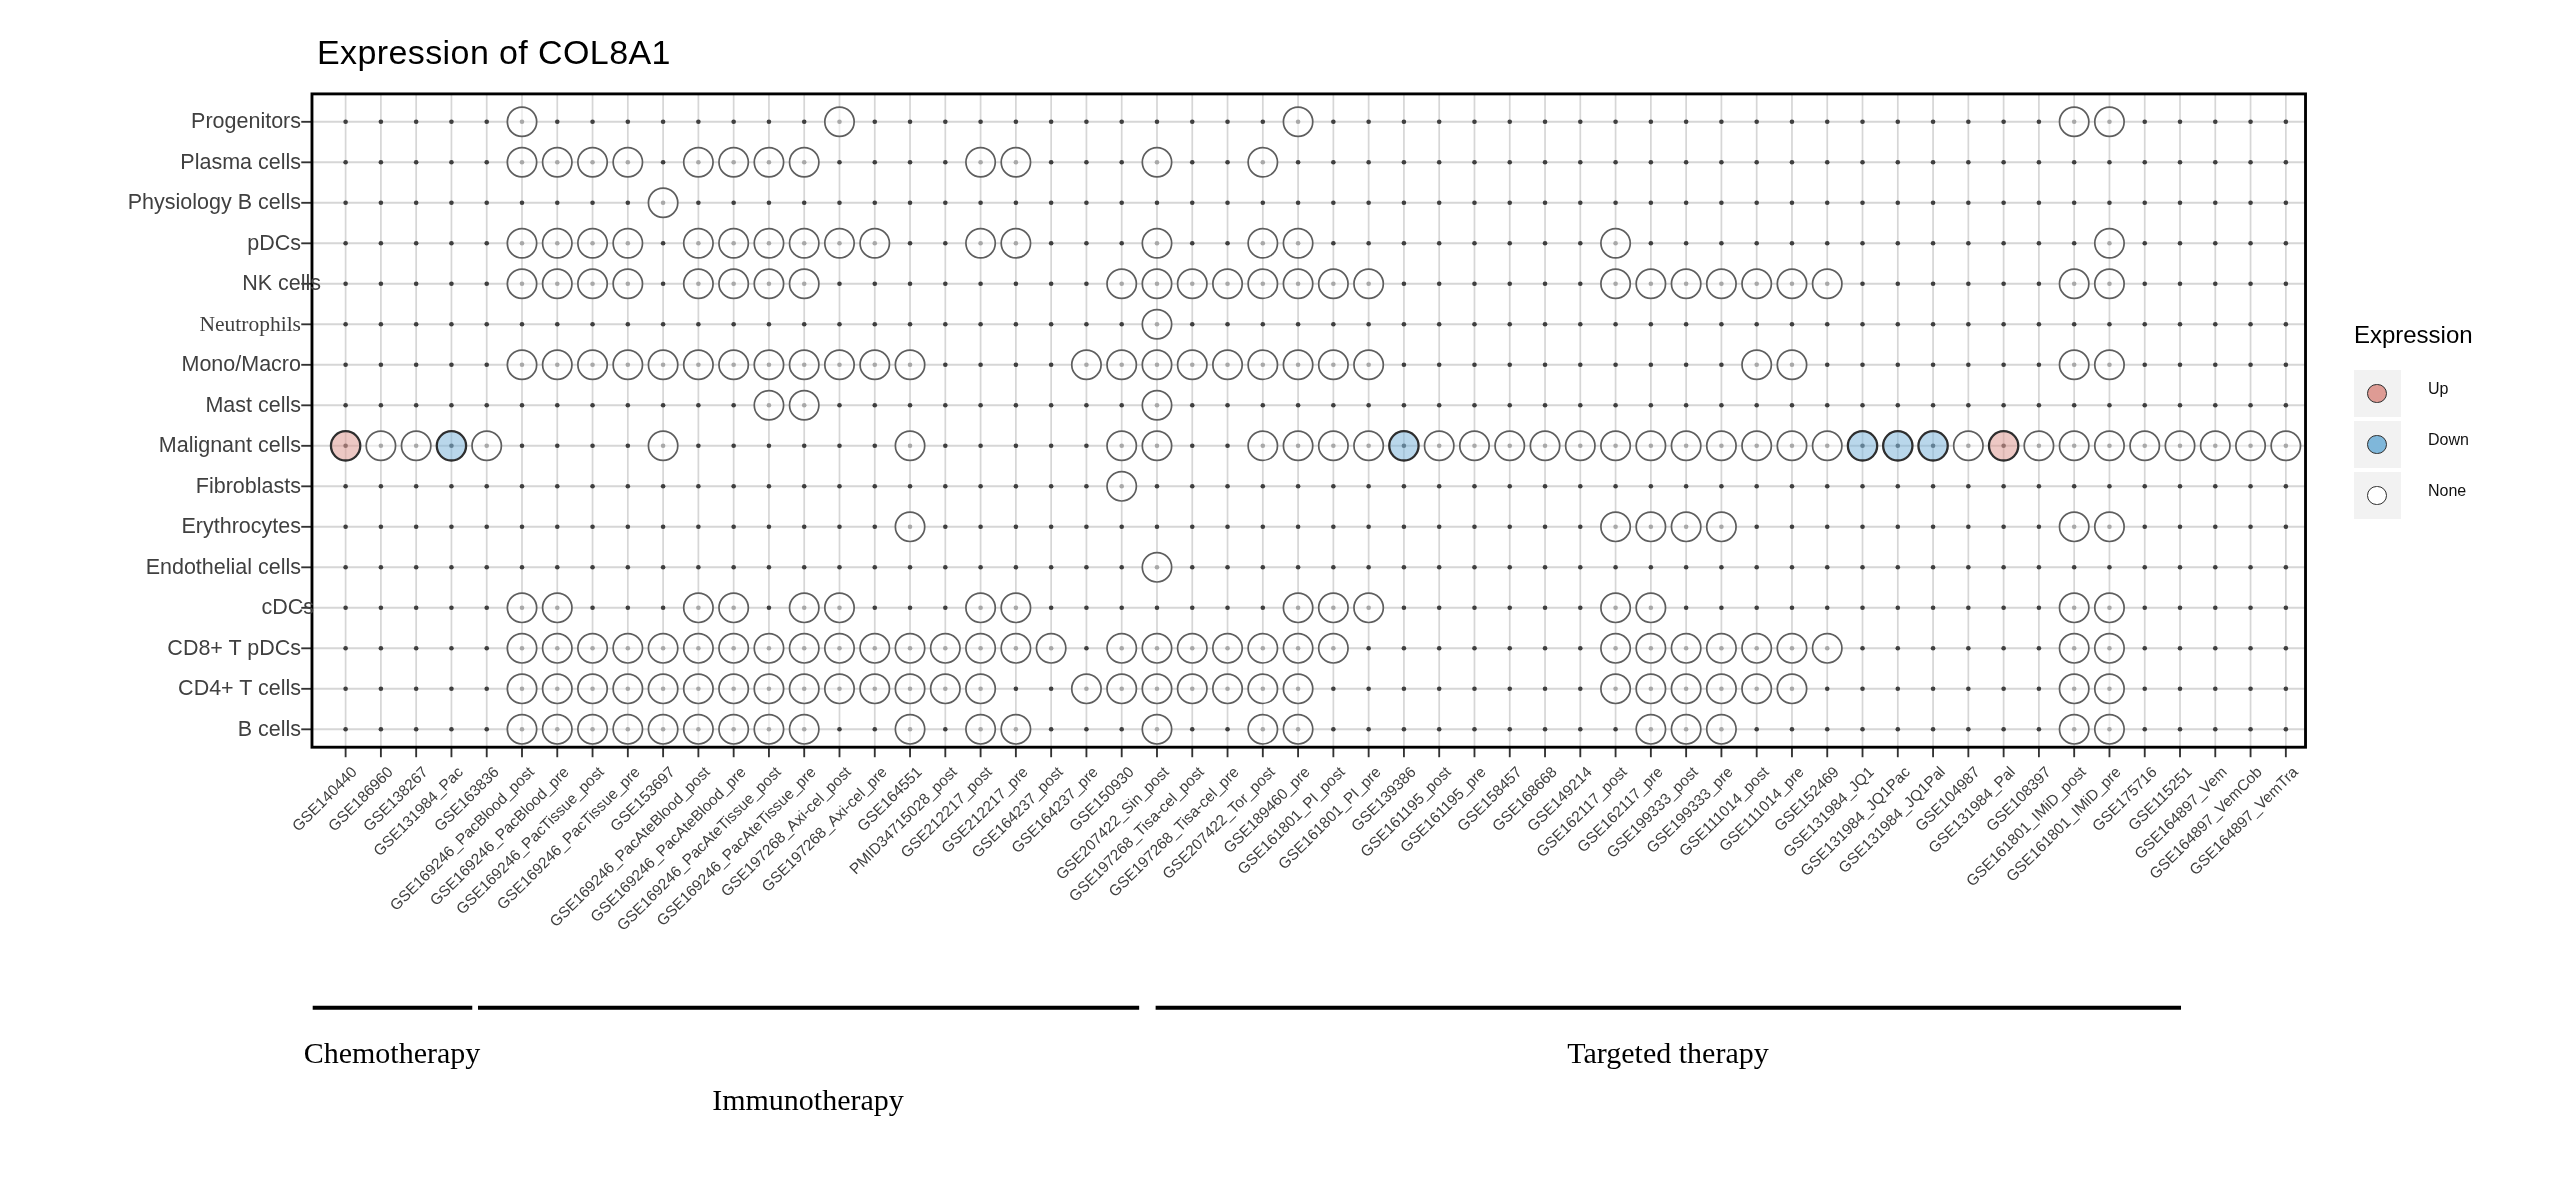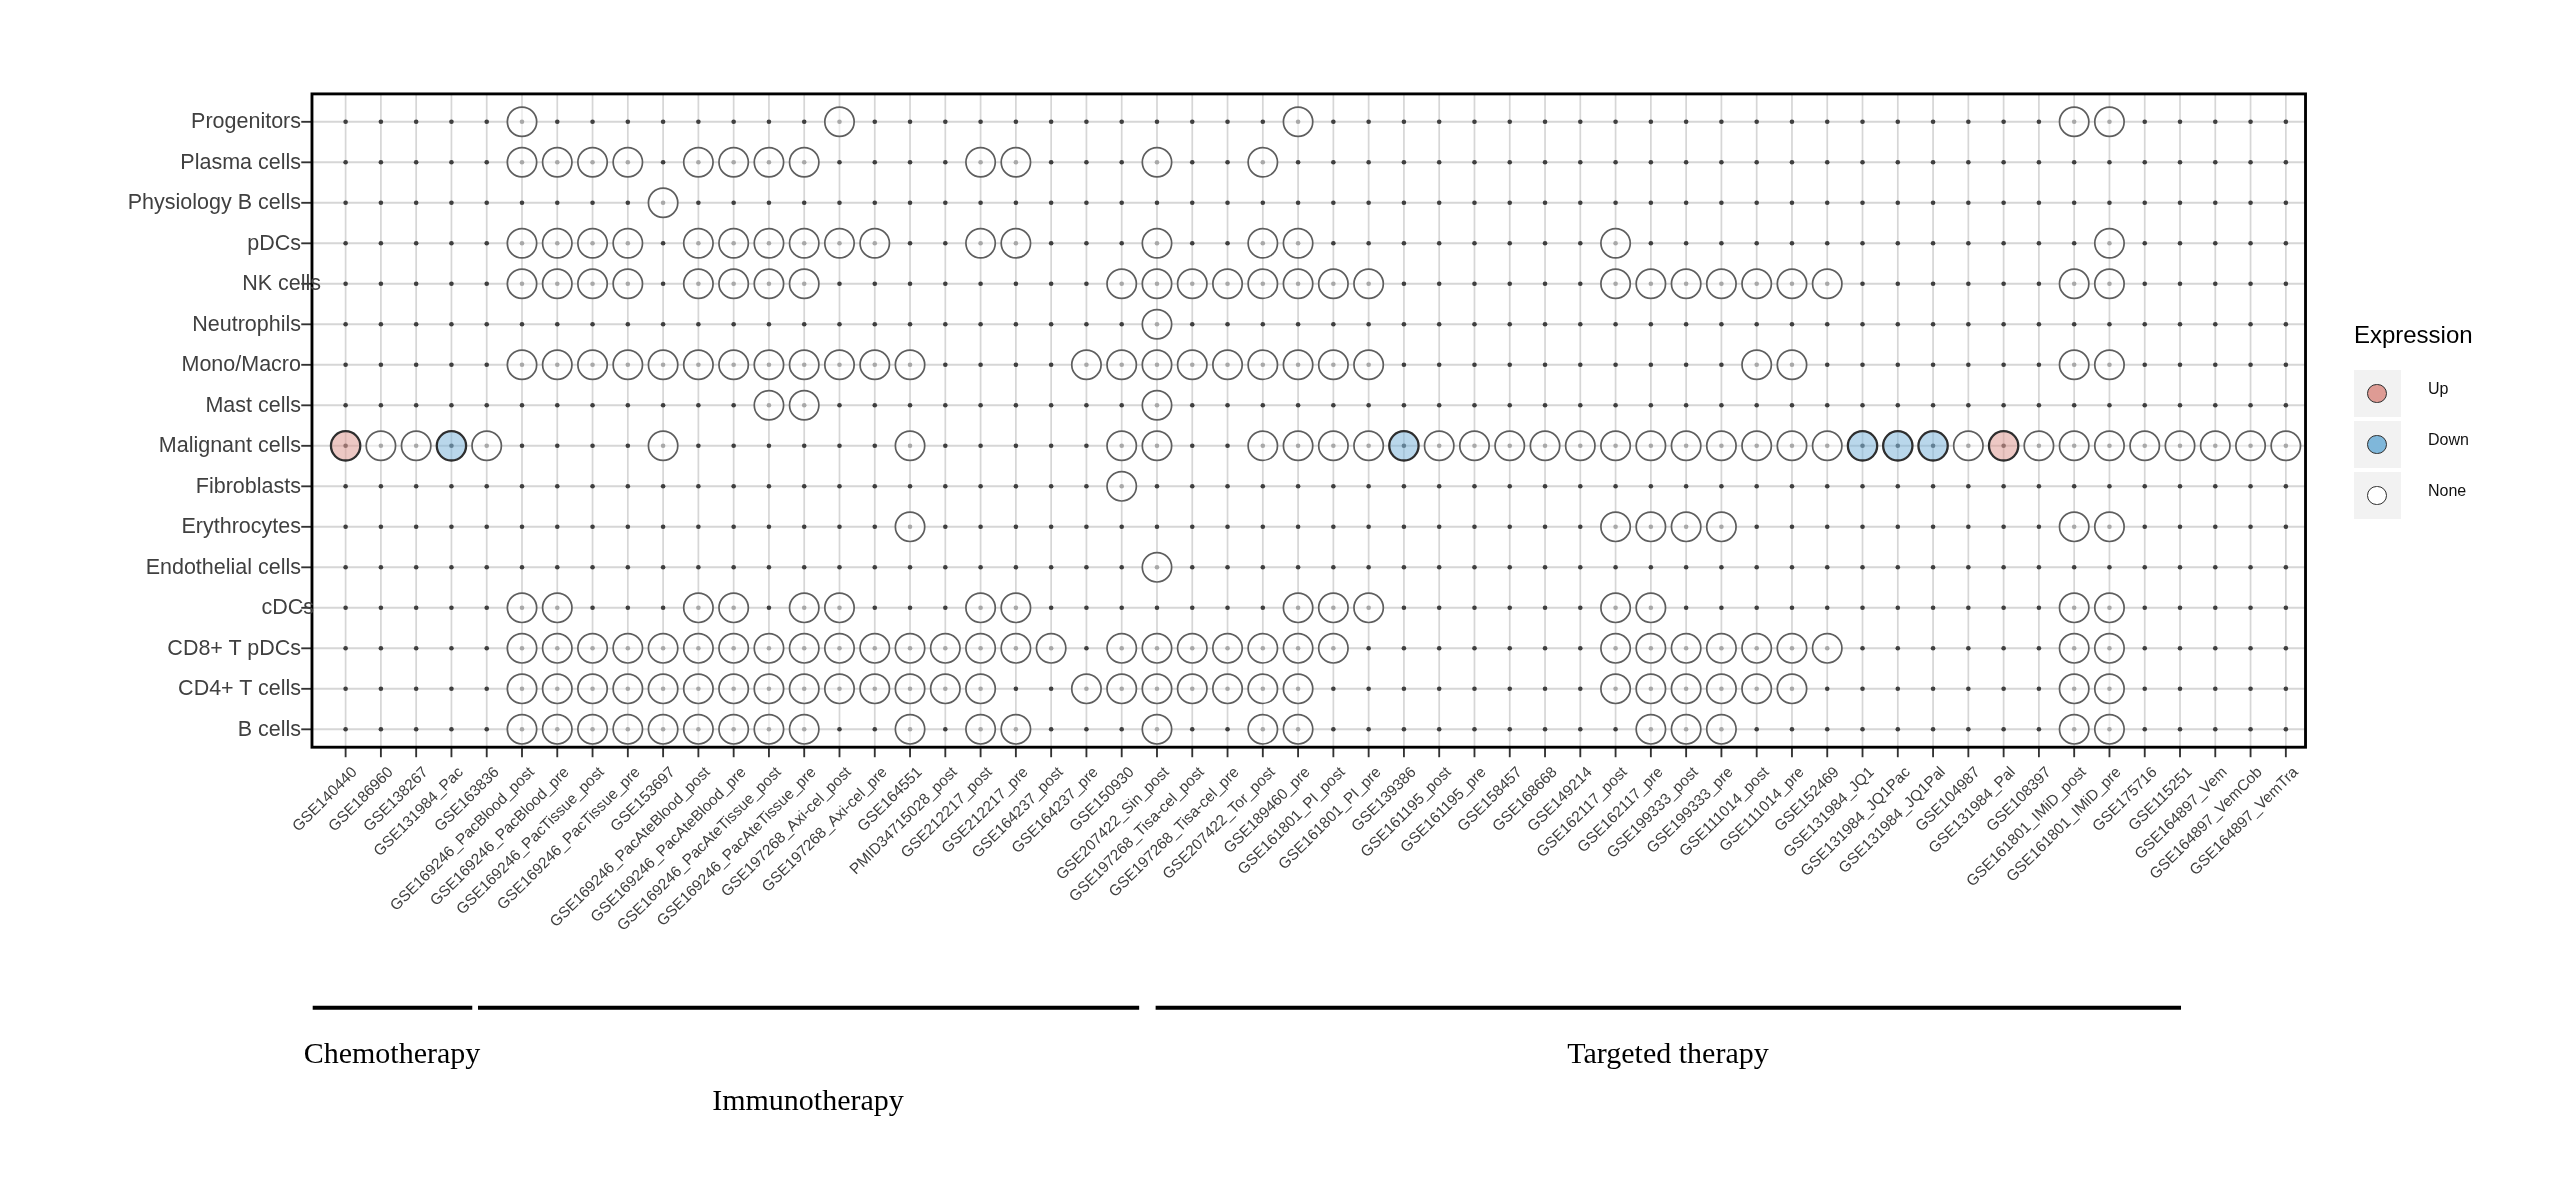--- a/index.html
+++ b/index.html
@@ -1293,27 +1293,28 @@
       <circle cx="2307.1" cy="1019" r="20.5" fill="#FFFFFF" fill-opacity="0.55" stroke="#5E5E5E" stroke-width="2.4"></circle>
       <circle cx="2356.3999999999996" cy="1019" r="20.5" fill="#FFFFFF" fill-opacity="0.55" stroke="#5E5E5E" stroke-width="2.4"></circle>
       <circle cx="2405.7" cy="1019" r="20.5" fill="#FFFFFF" fill-opacity="0.55" stroke="#5E5E5E" stroke-width="2.4"></circle>
       <circle cx="2898.7" cy="1019" r="20.5" fill="#FFFFFF" fill-opacity="0.55" stroke="#5E5E5E" stroke-width="2.4"></circle>
       <circle cx="2948" cy="1019" r="20.5" fill="#FFFFFF" fill-opacity="0.55" stroke="#5E5E5E" stroke-width="2.4"></circle>
       <rect x="436" y="131" width="2786" height="913" fill="none" stroke="#000000" stroke-width="4"></rect>
       <line x1="437" y1="1408" x2="660" y2="1408" stroke="#000" stroke-width="5.5"></line>
       <line x1="668" y1="1408" x2="1592" y2="1408" stroke="#000" stroke-width="5.5"></line>
       <line x1="1615" y1="1408" x2="3048" y2="1408" stroke="#000" stroke-width="5.5"></line>
     </svg>
+  <div class="chart-title">Expression of COL8A1</div>
   <div id="y-labels">
       <div class="y-label" style="top: 109px;">Progenitors</div>
       <div class="y-label" style="top: 150px;">Plasma cells</div>
       <div class="y-label" style="top: 190px;">Physiology B cells</div>
       <div class="y-label" style="top: 231px;">pDCs</div>
       <div class="y-label" style="top: 271px; margin-left: 20px;">NK cells</div>
-      <div class="y-label" style="top: 312px;">Neutrophils</div>
+      <div class="y-label" style="top: 312px; font-family: Liberation Serif, serif;">Neutrophils</div>
       <div class="y-label" style="top: 352px;">Mono/Macro</div>
       <div class="y-label" style="top: 393px;">Mast cells</div>
       <div class="y-label" style="top: 433px;">Malignant cells</div>
       <div class="y-label" style="top: 474px;">Fibroblasts</div>
       <div class="y-label" style="top: 514px;">Erythrocytes</div>
       <div class="y-label" style="top: 555px;">Endothelial cells</div>
       <div class="y-label" style="top: 595px; padding-left: 13px;">cDCs</div>
       <div class="y-label" style="top: 636px;">CD8+ T pDCs</div>
       <div class="y-label" style="top: 676px;">CD4+ T cells</div>
       <div class="y-label" style="top: 717px;">B cells</div>

